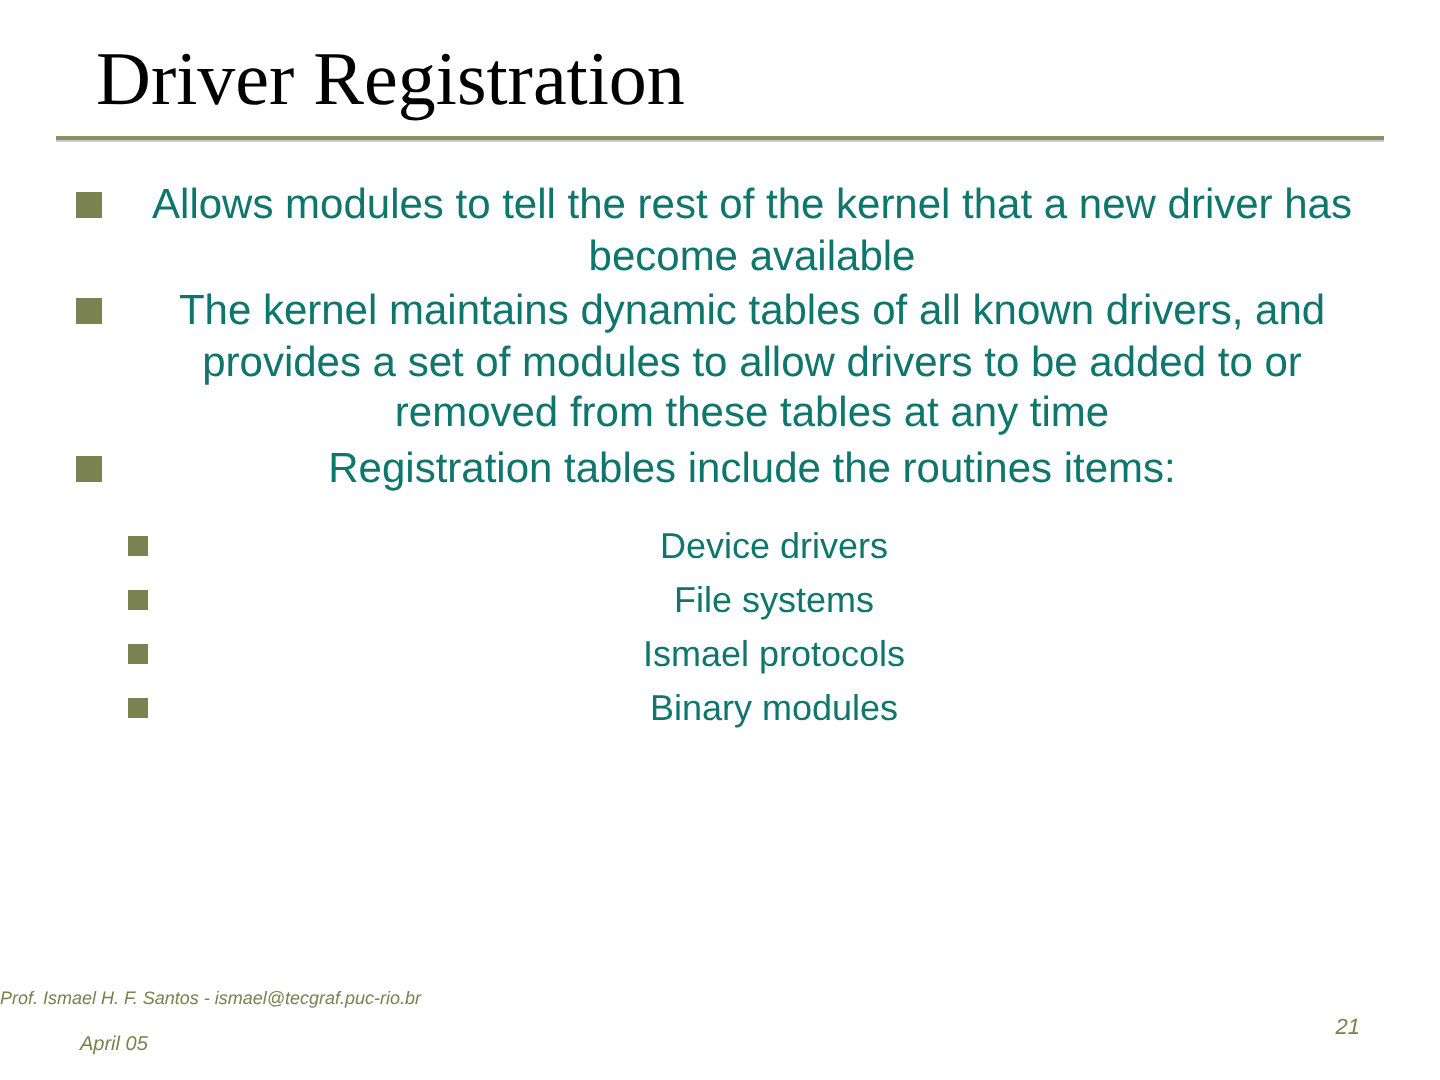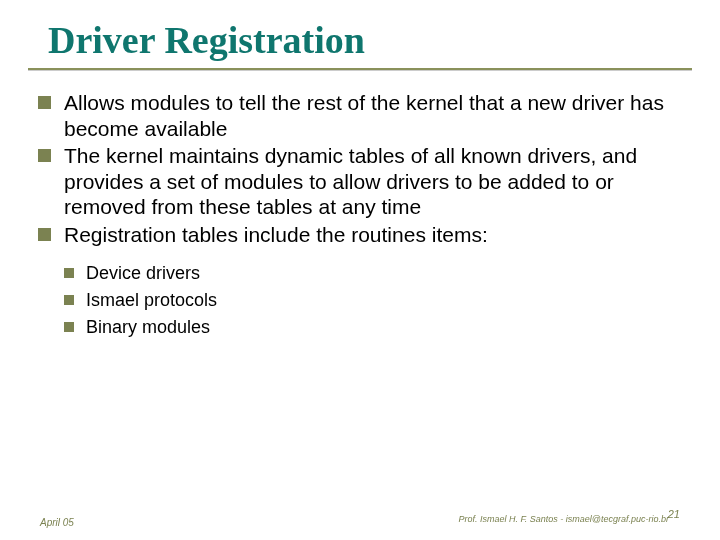--- a/index.html
+++ b/index.html
@@ -16,41 +16,41 @@
     width: 720px;
     height: 540px;
     box-sizing: border-box;
   }
   .title {
     position: absolute;
     top: 18px;
     left: 48px;
     font-family: "Times New Roman", Times, serif;
     font-size: 38px;
-    color: #0f766e;
+    color: #000000;
     letter-spacing: 0px;
-    font-weight: bold;
   }
   .title-underline {
     position: absolute;
     top: 68px;
     left: 28px;
     width: 664px;
     height: 2px;
     background: #8a915b;
     box-shadow: 0 1px 0 #ccc;
   }
   .body {
     position: absolute;
     top: 90px;
     left: 38px;
     width: 650px;
     font-size: 21px;
     line-height: 1.22;
-    color: #000000;
+    color: #0f766e;
+    text-align: center;
   }
   .body ul {
     list-style: none;
     padding: 0;
     margin: 0;
   }
   .body > ul > li {
     position: relative;
     padding-left: 26px;
     margin-bottom: 2px;
@@ -87,24 +87,24 @@
   .footer-left {
     position: absolute;
     bottom: 12px;
     left: 40px;
     font-size: 10px;
     font-style: italic;
     color: #7b8251;
   }
   .footer-center {
     position: absolute;
-    bottom: 16px;
+    bottom: 36px;
     left: 0;
     width: 669px;
-    text-align: right;
+    text-align: left;
     font-size: 9px;
     font-style: italic;
     color: #7b8251;
   }
   .footer-right {
     position: absolute;
     bottom: 20px;
     right: 40px;
     font-size: 11px;
     font-style: italic;
@@ -119,20 +119,21 @@
   <div class="title">Driver Registration</div>
   <div class="title-underline"></div>
 
   <div class="body">
     <ul>
       <li><span>Allows modules to tell the rest of the kernel that a new driver has become available</span></li>
       <li><span>The kernel maintains dynamic tables of all known drivers, and provides a set of modules to allow drivers to be added to or removed from these tables at any time</span></li>
       <li><span>Registration tables include the routines items:</span>
         <ul class="sublist">
           <li><span>Device drivers</span></li>
+          <li><span>File systems</span></li>
           <li><span>Ismael protocols</span></li>
           <li><span>Binary modules</span></li>
         </ul>
       </li>
     </ul>
   </div>
 
   <div class="footer-left">April 05</div>
   <div class="footer-center">Prof. Ismael H. F. Santos - ismael@tecgraf.puc-rio.br</div>
   <div class="footer-right">21</div>

